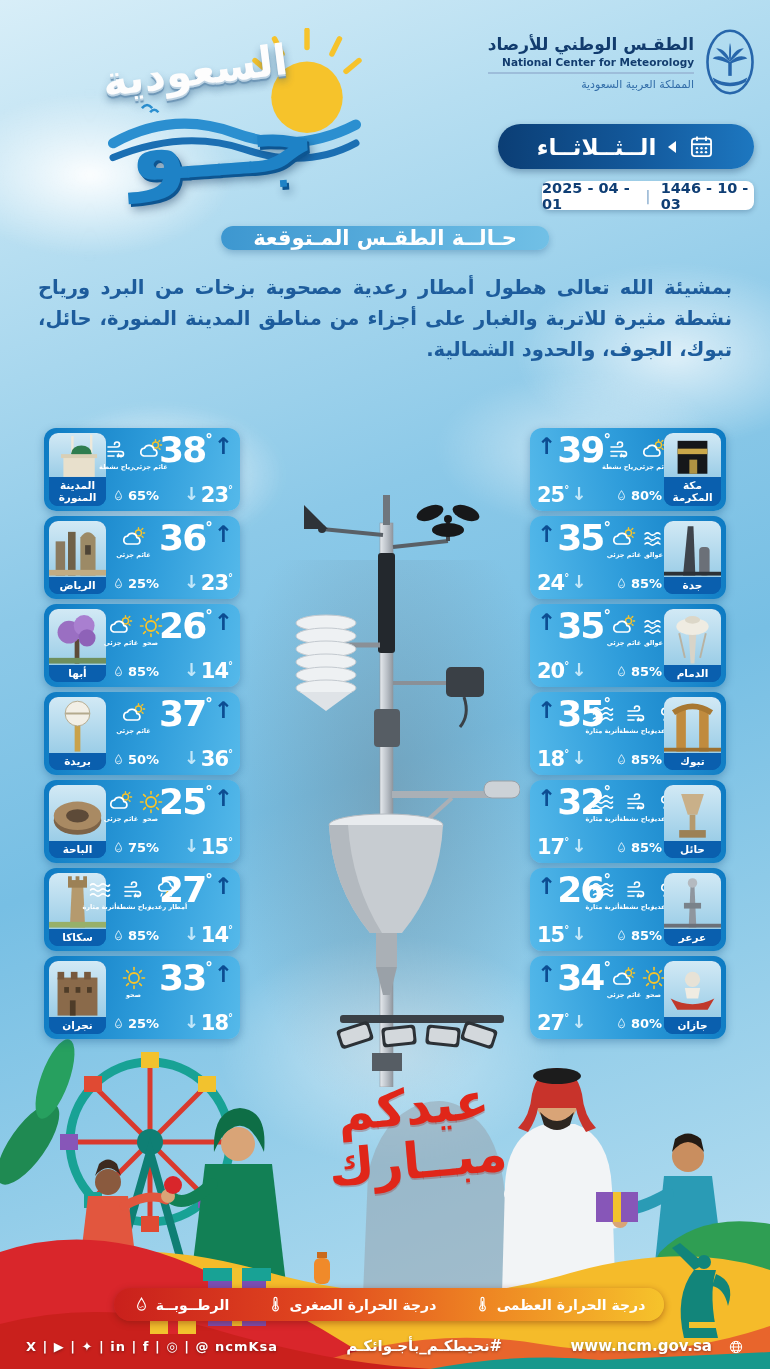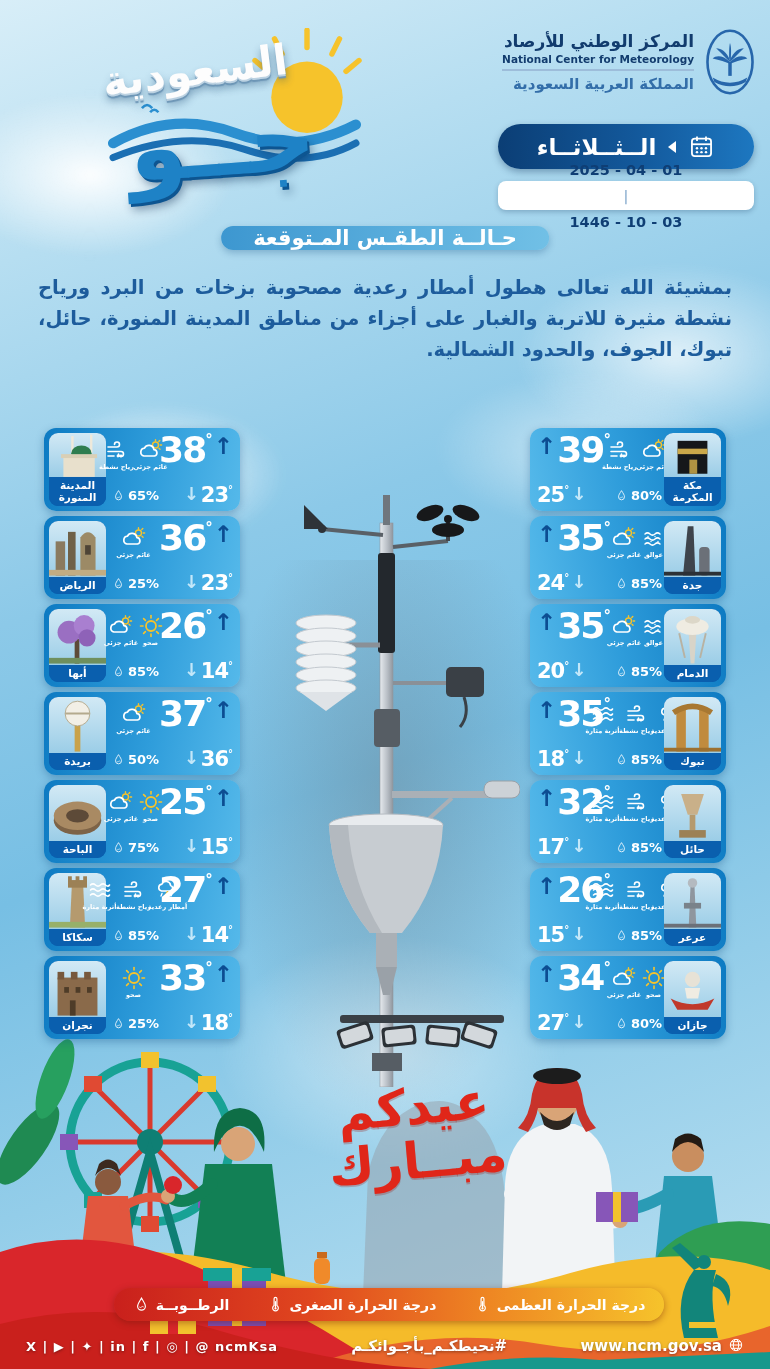--- a/index.html
+++ b/index.html
@@ -16,32 +16,32 @@
   .brand-title{position:absolute;left:18px;top:36px;width:230px;text-align:center;direction:rtl;
      font-size:42px;font-weight:bold;color:#fdfdfd;transform:rotate(-7deg);letter-spacing:-1px;
      text-shadow:0 2px 0 #bcd2e2,0 4px 1px #6d96b6,0 6px 8px rgba(15,60,105,.45);}
   .brand-sub{position:absolute;left:10px;top:86px;width:300px;text-align:center;direction:rtl;
      font-size:92px;font-weight:bold;color:#1e82c6;transform:rotate(-4deg);line-height:1.05;
      text-shadow:2px 3px 0 #0d5591,4px 6px 10px rgba(8,45,85,.45);}
   .ncm{position:absolute;top:26px;right:14px;display:flex;gap:10px;align-items:center;direction:rtl;z-index:4;}
   .ncm-text{text-align:right;}
   .ncm-ar{font-size:17px;font-weight:bold;color:#123c6e;}
   .ncm-en{font-size:10.5px;font-weight:bold;color:#123c6e;border-bottom:2px solid #9dbdda;padding-bottom:4px;margin-top:2px;direction:ltr;}
-  .ncm-country{font-size:15px;font-weight:bold;color:#336ea9;margin-top:4px;}
+  .ncm-country{font-size:11px;font-weight:normal;color:#336ea9;margin-top:4px;}
   .ncm-emblem svg{width:52px;height:72px;display:block;}
 
   .daypill{position:absolute;top:124px;right:16px;width:256px;height:45px;border-radius:23px;z-index:4;
      background:linear-gradient(90deg,#0b3e75,#13599c 55%,#1d77c0);display:flex;align-items:center;justify-content:center;
      gap:12px;direction:rtl;box-shadow:0 3px 7px rgba(8,40,80,.35);}
   .daypill .cal{width:27px;height:27px;}
   .day-marker{width:0;height:0;border-top:6px solid transparent;border-bottom:6px solid transparent;border-right:8px solid #ffffff;}
   .day-label{color:#fff;font-size:23px;font-weight:bold;letter-spacing:2px;}
-  .datepill{position:absolute;top:181px;right:16px;width:256px;height:29px;background:#ffffff;border-radius:8px;z-index:4;
+  .datepill{position:absolute;top:181px;right:16px;width:212px;height:29px;background:#ffffff;border-radius:8px;z-index:4;
      display:flex;align-items:center;justify-content:center;gap:10px;direction:ltr;
-     color:#0f3e74;font-weight:bold;font-size:14.5px;box-shadow:0 2px 5px rgba(8,40,80,.25);flex-direction:column;}
+     color:#0f3e74;font-weight:bold;font-size:14.5px;box-shadow:0 2px 5px rgba(8,40,80,.25);}
   .date-div{color:#9bb9d6;font-weight:bold;}
 
   
   .sect{position:absolute;top:226px;left:50%;transform:translateX(-50%);z-index:4;
      background:linear-gradient(90deg,#3d97d0,#71c0e6);color:#fff;font-weight:bold;font-size:21px;
      padding:0 32px;border-radius:24px;white-space:nowrap;direction:rtl;box-shadow:0 3px 7px rgba(20,80,130,.3);}
   .forecast{position:absolute;top:272px;left:38px;right:38px;z-index:4;direction:rtl;text-align:justify;
      color:#1d5c9c;font-weight:bold;font-size:19.5px;line-height:1.6;}
 
   
@@ -88,21 +88,21 @@
      background:linear-gradient(90deg,#c9201c,#e0461f 36%,#ee8623 68%,#f6c32b);
      display:flex;justify-content:space-around;box-shadow:0 2px 7px rgba(110,25,10,.45);}
   .litem{display:flex;align-items:center;gap:6px;color:#fff;font-weight:bold;font-size:14px;direction:rtl;}
   .litem .lic{display:flex;}
   .litem svg{width:17px;height:17px;}
   .footer{position:absolute;left:0;right:0;top:1330px;height:32px;z-index:8;display:flex;align-items:center;
      justify-content:space-between;padding:0 26px;color:#fff;font-weight:bold;
      text-shadow:0 1px 3px rgba(0,0,0,.4);}
   .social{font-size:13px;letter-spacing:1px;direction:ltr;}
   .hashtag{font-size:15px;direction:rtl;}
-  .website{display:flex;align-items:flex-start;gap:6px;font-size:15px;direction:ltr;}
+  .website{display:flex;align-items:flex-end;gap:16px;font-size:15px;direction:ltr;}
   .website .gic{display:flex;}
   .website svg{width:16px;height:16px;}
 </style>
 </head>
 <body>
 
 <div class="page">
 
   <div class="cloud" style="left:-60px;top:90px;width:300px;height:170px;"></div>
   <div class="cloud" style="right:-70px;top:260px;width:330px;height:190px;opacity:.75;"></div>
@@ -140,21 +140,21 @@
           <path d="M30 40 C22 32 14 32 10 36 C18 38 25 40 30 42 Z"></path>
           <path d="M30 40 C38 32 46 32 50 36 C42 38 35 40 30 42 Z"></path>
           <path d="M30 38 C26 28 20 24 14 24 C20 30 26 36 30 40 Z"></path>
           <path d="M30 38 C34 28 40 24 46 24 C40 30 34 36 30 40 Z"></path>
           <path d="M29 36 C29 26 29 22 30 18 C32 24 31 30 31 38 Z"></path>
           <path d="M10 58 Q30 70 50 58 L48 63 Q30 73 12 63 Z"></path>
         </g>
       </svg>
     </div>
     <div class="ncm-text">
-      <div class="ncm-ar">المركز الوطني للأرصاد</div>
+      <div class="ncm-ar">الطقـس الوطني للأرصاد</div>
       <div class="ncm-en">National Center for Meteorology</div>
       <div class="ncm-country">المملكة العربية السعودية</div>
     </div>
   </div>
 
   <div class="daypill">
     <span class="cal"><svg viewBox="0 0 24 24" fill="none" stroke="#ffffff" stroke-width="1.6">
           <rect x="3.5" y="5" width="17" height="15.5" rx="2.5"></rect>
           <line x1="3.5" y1="10" x2="20.5" y2="10"></line>
           <line x1="8" y1="3" x2="8" y2="7"></line>

